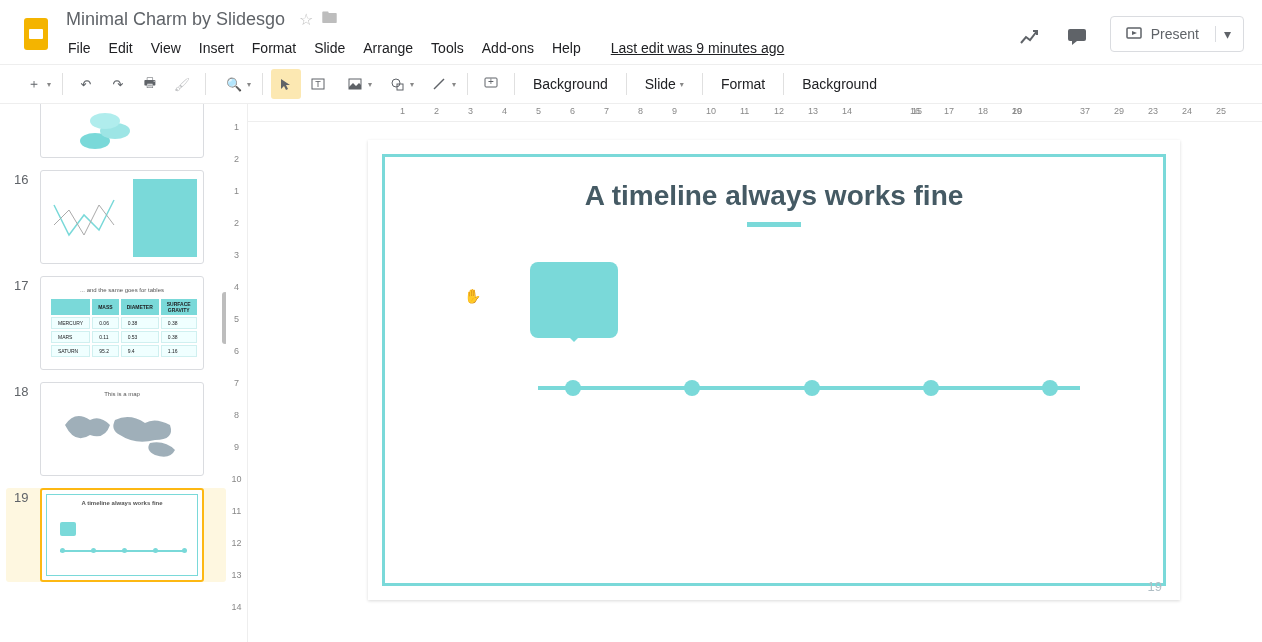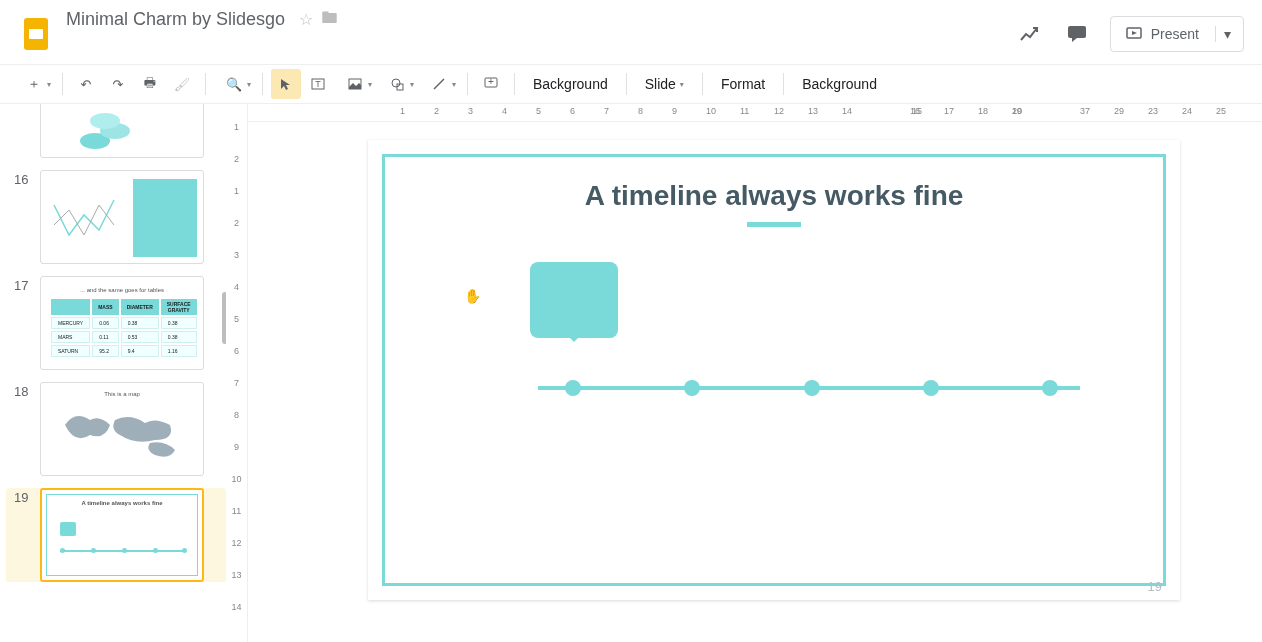--- a/index.html
+++ b/index.html
@@ -8,21 +8,21 @@
 .logo{width:40px;height:50px;display:flex;align-items:center;justify-content:center;margin:3px 4px 0 10px}
 .logo svg{width:36px;height:36px}
 .title-area{flex:1}
 .doc-title{font-size:18px;color:#5f6368;padding:3px 6px;font-weight:400}
 .title-row{display:flex;align-items:center;gap:8px;height:26px}
 .star{color:#bdbdbd;font-size:16px}
 .folder{color:#bdbdbd;font-size:16px}
 .menubar{display:flex;gap:2px;margin-top:4px}
 .menubar span{padding:4px 8px;font-size:14px;color:#202124;cursor:pointer;border-radius:3px}
 .last-edit{color:#5f6368;text-decoration:underline;margin-left:12px;font-size:14px;padding:4px}
-.header-right{display:flex;align-items:center;gap:18px;padding-right:18px;padding-top:10px}
+.header-right{display:flex;align-items:flex-end;gap:18px;padding-right:18px;padding-top:10px}
 .icon-btn{color:#5f6368;cursor:pointer;display:flex;align-items:center;justify-content:center;width:30px;height:30px}
 .present-btn{display:flex;align-items:center;gap:8px;border:1px solid #dadce0;border-radius:4px;padding:8px 4px 8px 14px;font-size:14px;color:#5f6368;cursor:pointer}
 .present-btn .sep{border-left:1px solid #dadce0;padding:0 8px;margin-left:8px}
 .toolbar{height:40px;border-top:1px solid #eee;border-bottom:1px solid #eee;display:flex;align-items:center;padding:0 14px;gap:2px}
 .tbtn{width:30px;height:30px;display:flex;align-items:center;justify-content:center;color:#5f6368;cursor:pointer;border-radius:3px;position:relative}
 .tbtn.dd{width:40px}
 .tbtn.dd::after{content:"▾";font-size:8px;position:absolute;right:3px;color:#888}
 .tbtn.selected{background:#fce8b2}
 .tsep{width:1px;height:22px;background:#e0e0e0;margin:0 6px}
 .tbtn-text{padding:0 10px;height:30px;display:flex;align-items:center;color:#202124;font-size:14px;cursor:pointer;border-radius:3px}
@@ -76,20 +76,33 @@
         <rect x="6" y="2" width="24" height="32" rx="3" fill="#f4b400"></rect>
         <rect x="11" y="13" width="14" height="10" rx="1" fill="#fff"></rect>
       </svg>
   </div>
   <div class="title-area">
     <div class="title-row">
       <div class="doc-title">Minimal Charm by Slidesgo</div>
       <span class="star">☆</span>
       <span class="folder">🖿</span>
     </div>
+    <div class="menubar">
+      <span>File</span>
+      <span>Edit</span>
+      <span>View</span>
+      <span>Insert</span>
+      <span>Format</span>
+      <span>Slide</span>
+      <span>Arrange</span>
+      <span>Tools</span>
+      <span>Add-ons</span>
+      <span>Help</span>
+      <span class="last-edit">Last edit was 9 minutes ago</span>
+    </div>
   </div>
   <div class="header-right">
     <div class="icon-btn">
         <svg width="20" height="20" viewBox="0 0 20 20">
           <path d="M2 16 L7 10 L11 13 L18 4" stroke="#5f6368" stroke-width="2" fill="none"></path>
           <path d="M14 4 L18 4 L18 8" stroke="#5f6368" stroke-width="2" fill="none"></path>
         </svg>
       </div>
     <div class="icon-btn">
         <svg width="22" height="22" viewBox="0 0 22 22">

